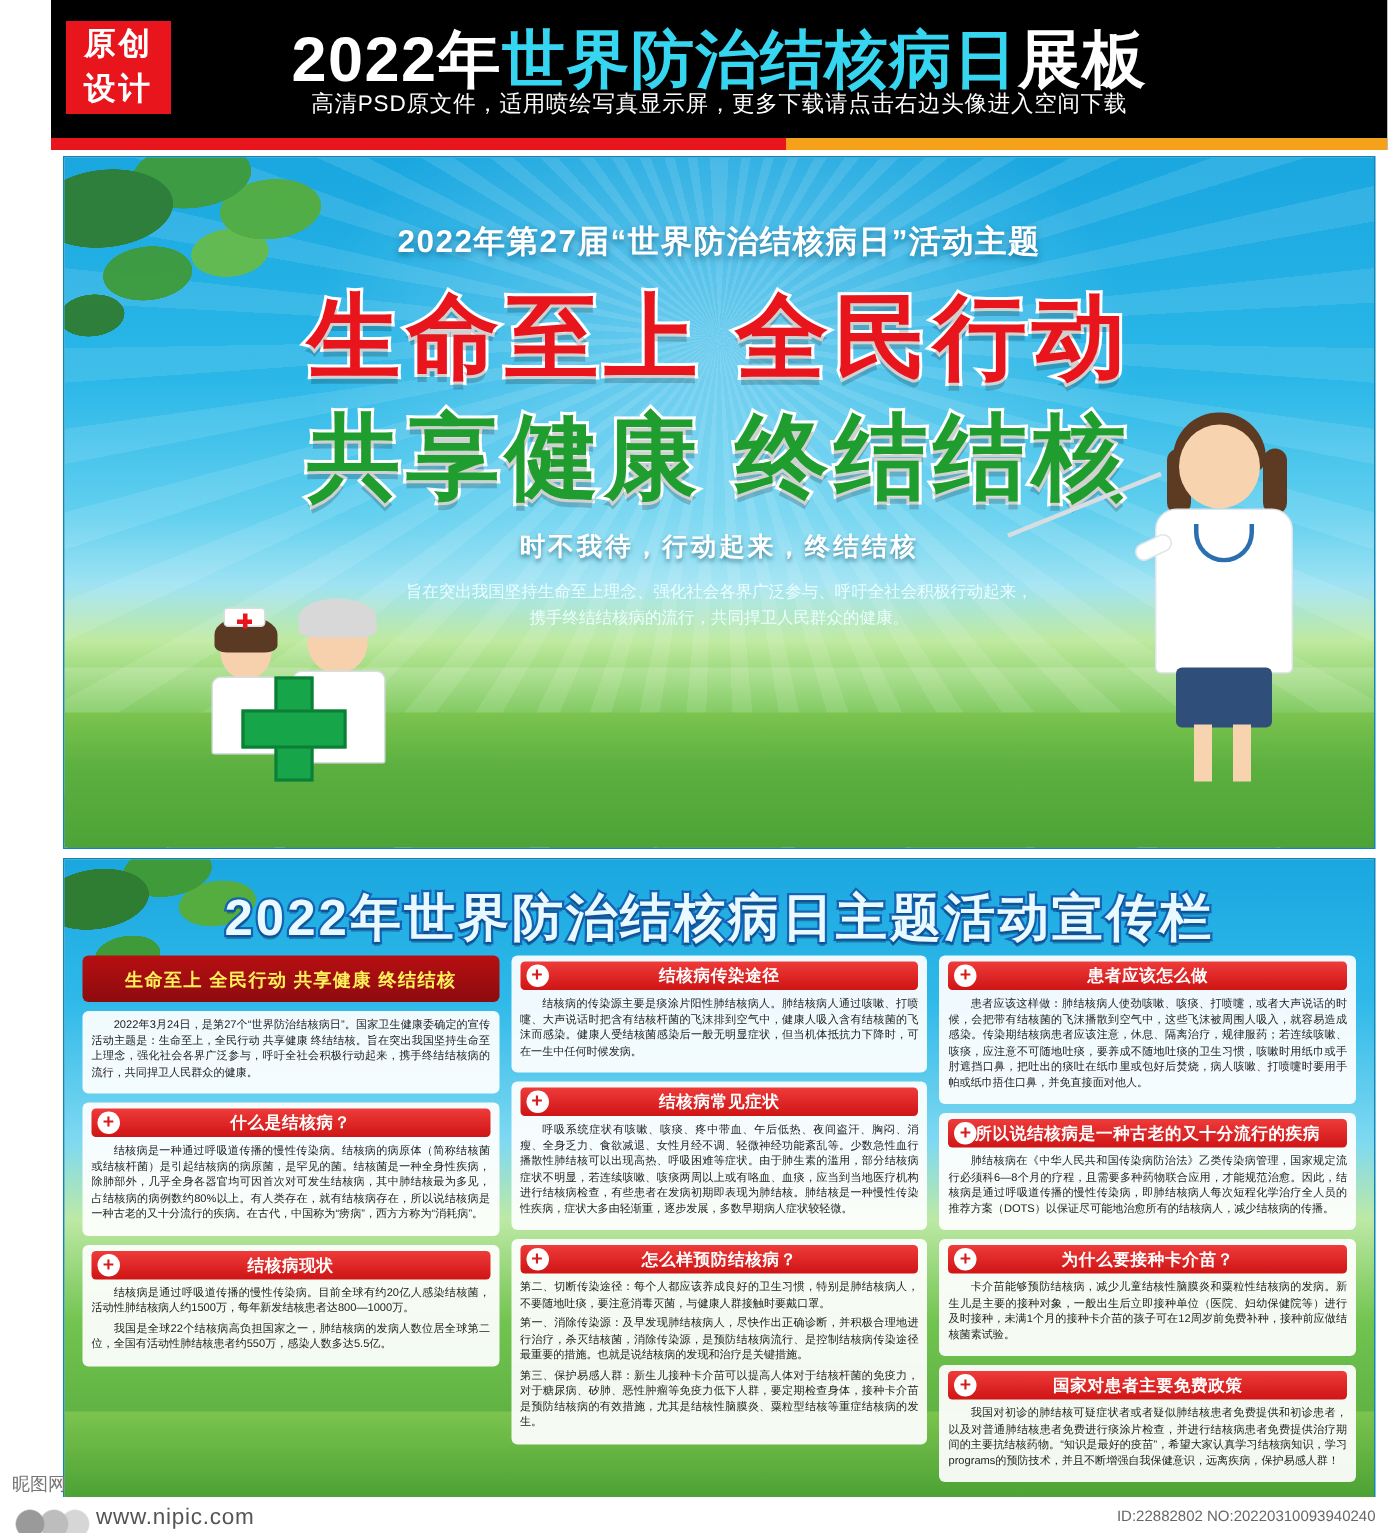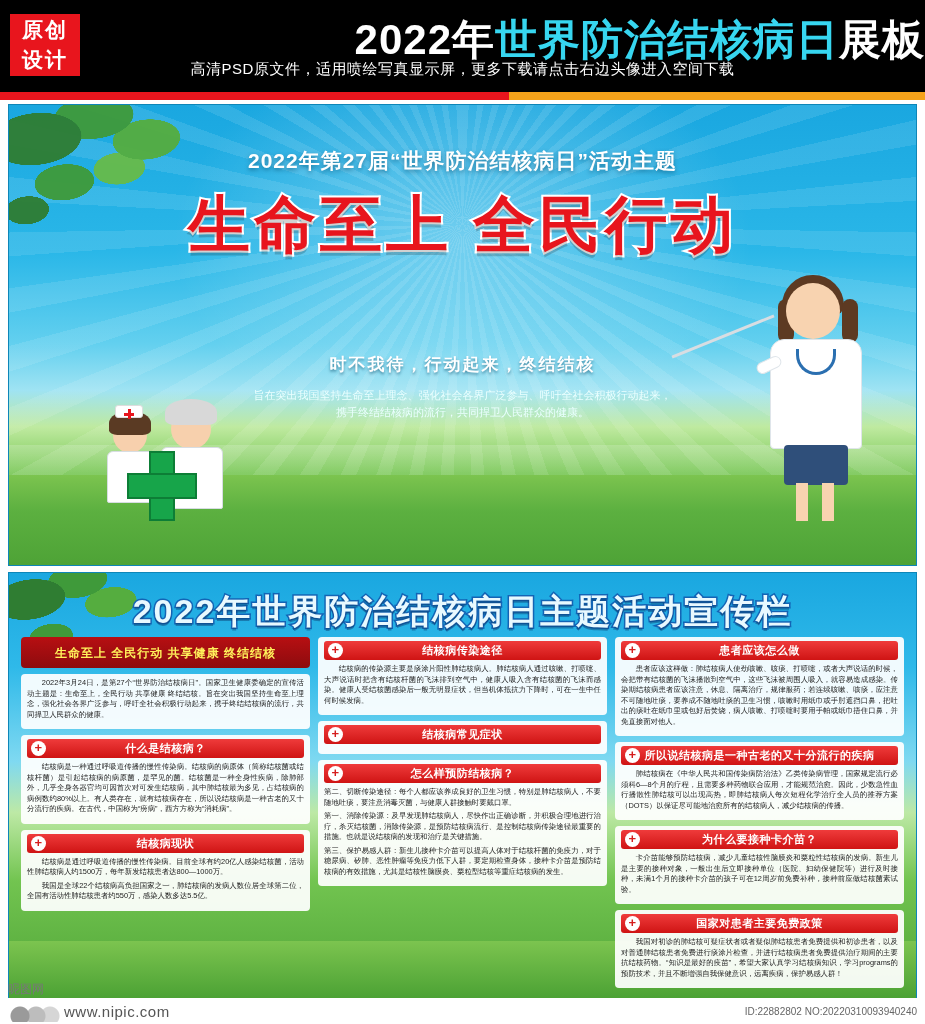--- a/index.html
+++ b/index.html
@@ -2,41 +2,41 @@
 <html><head>
 <meta charset="utf-8">
 <style>
   * { box-sizing: border-box; margin: 0; padding: 0; }
   body {
     width: 925px; height: 1024px;
     font-family: "Liberation Sans", sans-serif;
     background: #ffffff;
     overflow: hidden;
   }
-  .page { position: relative; width: 925px; height: 1024px; background:#fff; }
+  .page { position: relative; width: 925px; height: 1024px; background:#fff;padding-left:34px; }
 
   
   .topbar {
     position: relative;
     height: 100px;
     background: #000;
     overflow: hidden;
   }
   .orig-badge {
     position: absolute; left: 10px; top: 14px;
     width: 70px; height: 62px;
     background: #e8151d;
     color: #fff; text-align: center;
     font-size: 21px; font-weight: bold;
     line-height: 30px; letter-spacing: 2px;
     padding-top: 1px;
   }
   .topbar-title {
     position: absolute; left: 0; right: 0; top: 12px;
-    text-align: right;
+    text-align: center;
     font-size: 42px; font-weight: bold; letter-spacing: 1px;
     white-space: nowrap;
   }
   .tt-w { color:#ffffff; }
   .tt-c { color:#37d6f0; }
   .topbar-sub {
     position: absolute; left: 0; right: 0; top: 60px;
     text-align: center; color:#ffffff; font-size: 15px; letter-spacing: 0.5px;
   }
   .topbar-stripe {
@@ -277,20 +277,21 @@
   </div>
 
   <div class="board1">
     <div class="sky-city"></div>
     <div class="treeline"></div>
     <div class="grass"></div>
     <div class="leaf-corner"></div>
 
     <div class="hero-theme">2022年第27届“世界防治结核病日”活动主题</div>
     <div class="hero-l1">生命至上  全民行动</div>
+    <div class="hero-l2">共享健康  终结结核</div>
     <div class="hero-slogan">时不我待，行动起来，终结结核</div>
     <div class="hero-desc">旨在突出我国坚持生命至上理念、强化社会各界广泛参与、呼吁全社会积极行动起来，携手终结结核病的流行，共同捍卫人民群众的健康。</div>
 
     <div class="fig-nurse">
       <div class="head" style="left:16px;top:18px;width:34px;height:36px;"></div>
       <div class="hair" style="left:12px;top:12px;width:42px;height:24px;"></div>
       <div class="cap" style="left:18px;top:6px;width:28px;height:13px;"></div>
       <div class="body-coat" style="left:10px;top:52px;width:50px;height:52px;"></div>
     </div>
     <div class="fig-doc">
@@ -352,20 +353,21 @@
             <span class="bullet">+</span>
             <span>结核病传染途径</span>
           </div>
           <p>结核病的传染源主要是痰涂片阳性肺结核病人。肺结核病人通过咳嗽、打喷嚏、大声说话时把含有结核杆菌的飞沫排到空气中，健康人吸入含有结核菌的飞沫而感染。健康人受结核菌感染后一般无明显症状，但当机体抵抗力下降时，可在一生中任何时候发病。</p>
         </div>
         <div class="card">
           <div class="card-head">
             <span class="bullet">+</span>
             <span>结核病常见症状</span>
           </div>
+          <p>呼吸系统症状有咳嗽、咳痰、疼中带血、午后低热、夜间盗汗、胸闷、消瘦、全身乏力、食欲减退、女性月经不调、轻微神经功能紊乱等。少数急性血行播散性肺结核可以出现高热、呼吸困难等症状。由于肺生素的滥用，部分结核病症状不明显，若连续咳嗽、咳痰两周以上或有咯血、血痰，应当到当地医疗机构进行结核病检查，有些患者在发病初期即表现为肺结核。肺结核是一种慢性传染性疾病，症状大多由轻渐重，逐步发展，多数早期病人症状较轻微。</p>
         </div>
         <div class="card">
           <div class="card-head">
             <span class="bullet">+</span>
             <span>怎么样预防结核病？</span>
           </div>
           <p class="noind">第二、切断传染途径：每个人都应该养成良好的卫生习惯，特别是肺结核病人，不要随地吐痰，要注意消毒灭菌，与健康人群接触时要戴口罩。</p>
           <p class="noind">第一、消除传染源：及早发现肺结核病人，尽快作出正确诊断，并积极合理地进行治疗，杀灭结核菌，消除传染源，是预防结核病流行、是控制结核病传染途径最重要的措施。也就是说结核病的发现和治疗是关键措施。</p>
           <p class="noind">第三、保护易感人群：新生儿接种卡介苗可以提高人体对于结核杆菌的免疫力，对于糖尿病、矽肺、恶性肿瘤等免疫力低下人群，要定期检查身体，接种卡介苗是预防结核病的有效措施，尤其是结核性脑膜炎、粟粒型结核等重症结核病的发生。</p>
         </div>
@@ -377,21 +379,21 @@
             <span class="bullet">+</span>
             <span>患者应该怎么做</span>
           </div>
           <p>患者应该这样做：肺结核病人使劲咳嗽、咳痰、打喷嚏，或者大声说话的时候，会把带有结核菌的飞沫播散到空气中，这些飞沫被周围人吸入，就容易造成感染。传染期结核病患者应该注意，休息、隔离治疗，规律服药；若连续咳嗽、咳痰，应注意不可随地吐痰，要养成不随地吐痰的卫生习惯，咳嗽时用纸巾或手肘遮挡口鼻，把吐出的痰吐在纸巾里或包好后焚烧，病人咳嗽、打喷嚏时要用手帕或纸巾捂住口鼻，并免直接面对他人。</p>
         </div>
         <div class="card">
           <div class="card-head">
             <span class="bullet">+</span>
             <span>所以说结核病是一种古老的又十分流行的疾病</span>
           </div>
-          <p>肺结核病在《中华人民共和国传染病防治法》乙类传染病管理，国家规定流行必须科6—8个月的疗程，且需要多种药物联合应用，才能规范治愈。因此，少数急性血行播散性肺结核可以出现高热，即肺结核病人每次短程化学治疗全人员的推荐方案（DOTS）以保证尽可能地治愈所有的结核病人，减少结核病的传播。</p>
+          <p>肺结核病在《中华人民共和国传染病防治法》乙类传染病管理，国家规定流行必须科6—8个月的疗程，且需要多种药物联合应用，才能规范治愈。因此，结核病是通过呼吸道传播的慢性传染病，即肺结核病人每次短程化学治疗全人员的推荐方案（DOTS）以保证尽可能地治愈所有的结核病人，减少结核病的传播。</p>
         </div>
         <div class="card">
           <div class="card-head">
             <span class="bullet">+</span>
             <span>为什么要接种卡介苗？</span>
           </div>
           <p>卡介苗能够预防结核病，减少儿童结核性脑膜炎和粟粒性结核病的发病。新生儿是主要的接种对象，一般出生后立即接种单位（医院、妇幼保健院等）进行及时接种，未满1个月的接种卡介苗的孩子可在12周岁前免费补种，接种前应做结核菌素试验。</p>
         </div>
         <div class="card">
           <div class="card-head">

